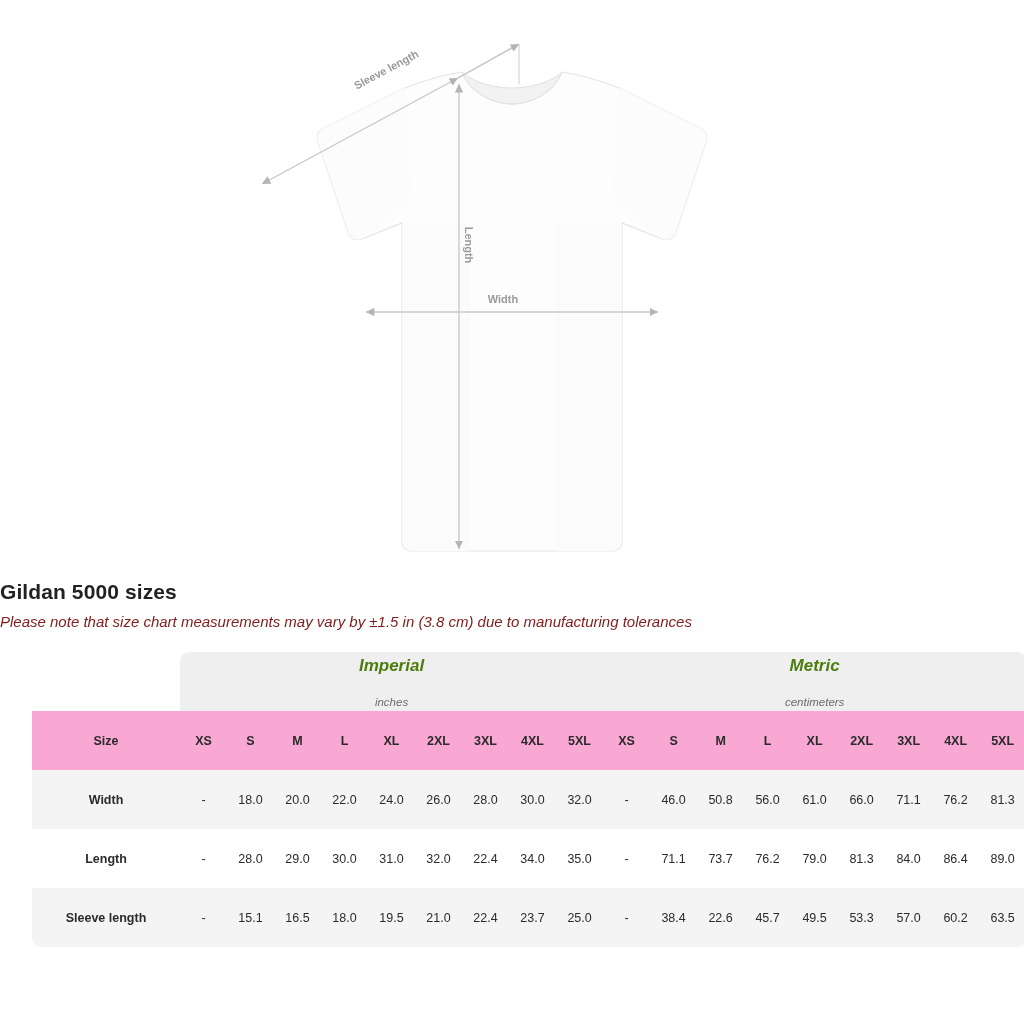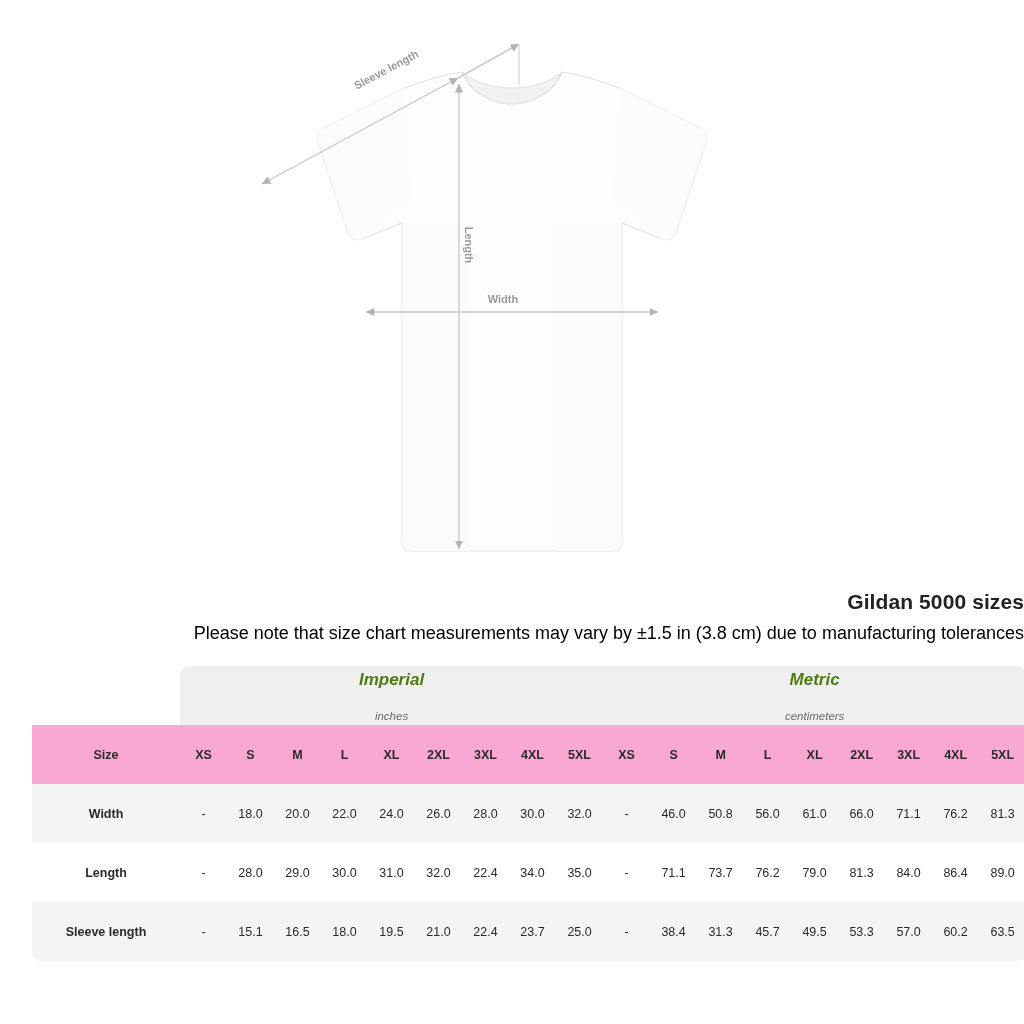--- a/index.html
+++ b/index.html
@@ -20,32 +20,33 @@
     position: relative;
     width: 1024px;
     height: 580px;
   }
   .illustration svg {
     display: block;
   }
 
   
   .title-block {
-    text-align: right;
-    margin-top: 10px;
+    text-align: left;
+    margin-top: 0;
   }
   .chart-title {
     font-size: 21px;
     font-weight: bold;
     color: #222222;
     letter-spacing: 0.1px;
   }
   .chart-note {
-    font-size: 18px;
-    color: #000000;
+    font-size: 15px;
+    font-style: italic;
+    color: #7f1d1d;
     margin-top: 9px;
   }
 
   
   .table-wrap {
     margin: 22px 32px 0 32px;
   }
   table.size-table {
     border-collapse: collapse;
     width: 960px;
@@ -301,21 +302,21 @@
         <td class="val">15.1</td>
         <td class="val">16.5</td>
         <td class="val">18.0</td>
         <td class="val">19.5</td>
         <td class="val">21.0</td>
         <td class="val">22.4</td>
         <td class="val">23.7</td>
         <td class="val">25.0</td>
         <td class="val sep-strong">-</td>
         <td class="val">38.4</td>
-        <td class="val">31.3</td>
+        <td class="val">22.6</td>
         <td class="val">45.7</td>
         <td class="val">49.5</td>
         <td class="val">53.3</td>
         <td class="val">57.0</td>
         <td class="val">60.2</td>
         <td class="val bottom-right">63.5</td>
       </tr>
     </tbody>
   </table>
 </div>

